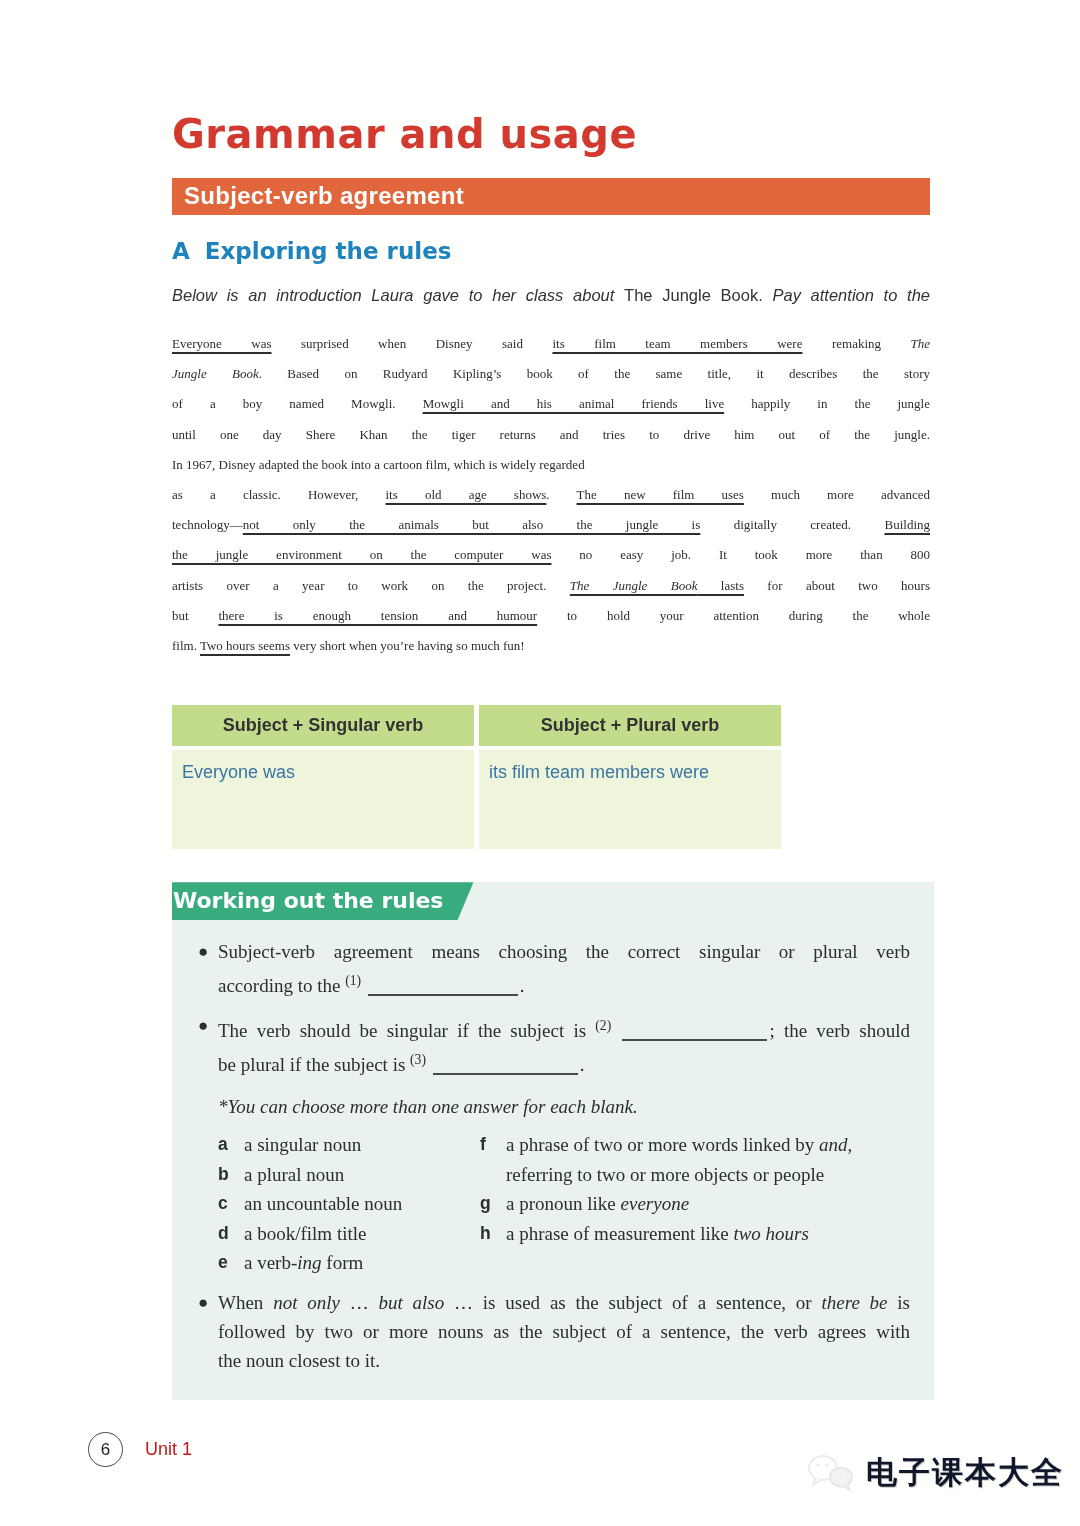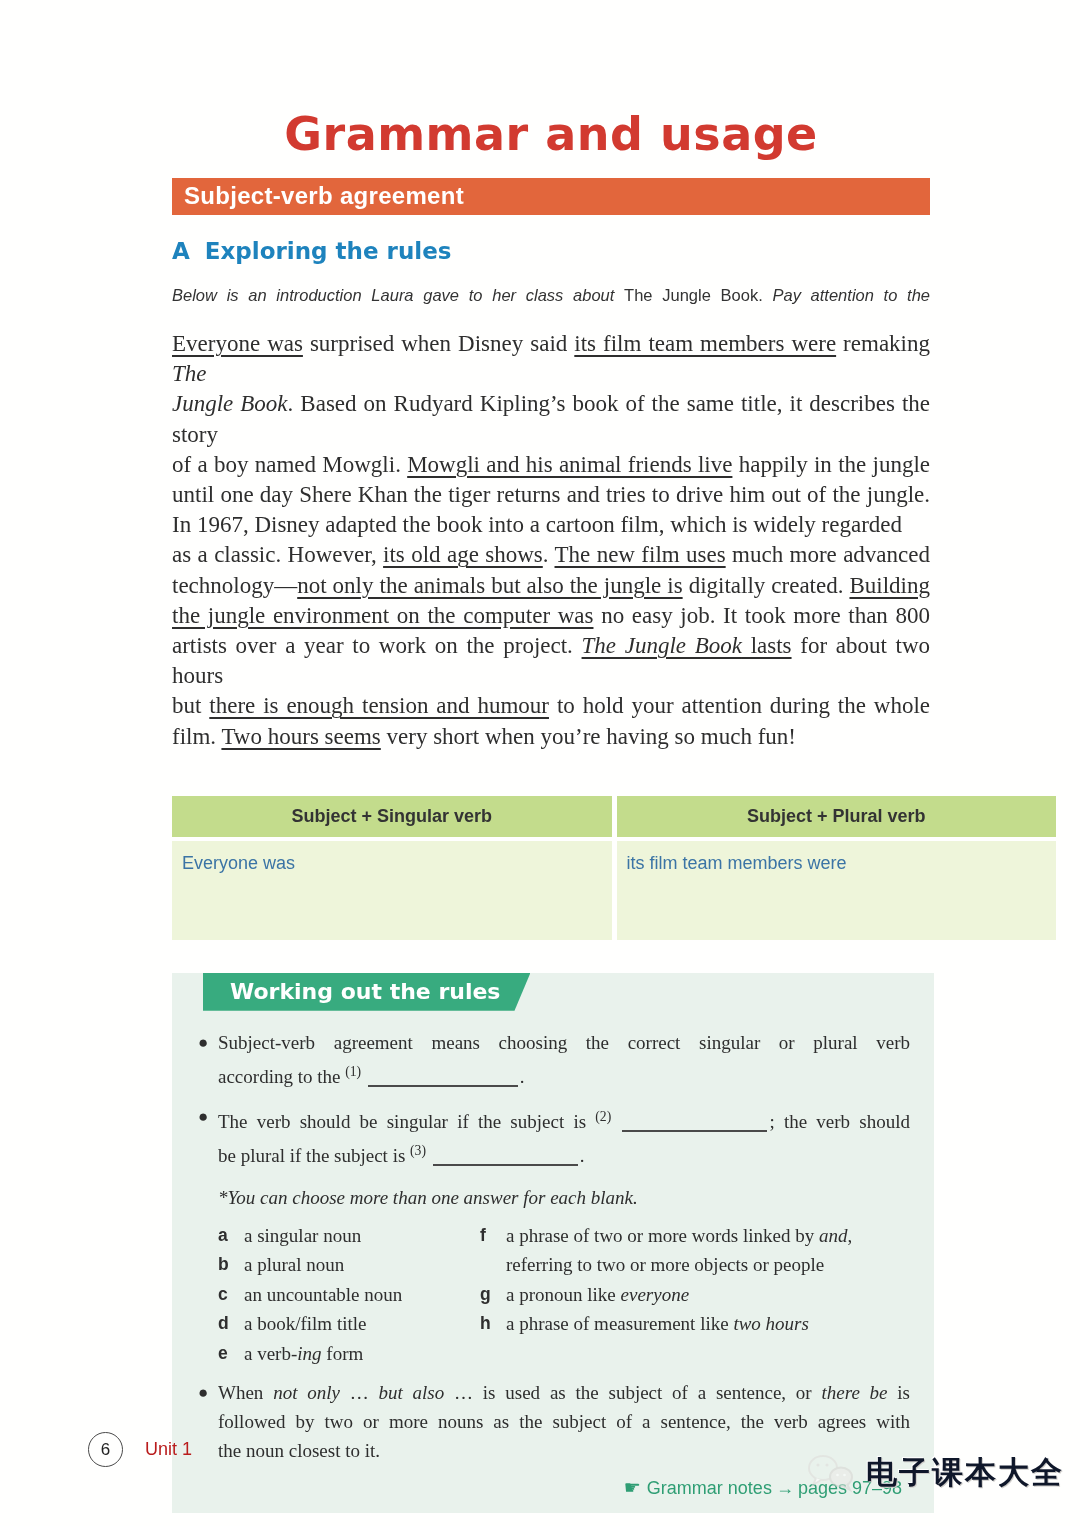--- a/index.html
+++ b/index.html
@@ -25,25 +25,24 @@
     color:var(--body-text);
   }
   .content{
     position:absolute;
     left:172px;top:112px;
     width:758px;
   }
   .page-title{
     font-family:"DejaVu Sans", sans-serif;
     font-weight:bold;
-    font-size:46px;
+    font-size:40px;
     letter-spacing:0.5px;
     color:var(--accent-red);
     line-height:44px;
-    text-align:center;
   }
   .banner{
     margin-top:22px;
     height:37px;
     background:var(--accent-orange);
     color:#ffffff;
     font-family:Liberation Sans, sans-serif;
     font-weight:bold;
     font-size:24px;
     line-height:36px;
@@ -61,39 +60,39 @@
   .sec-letter{margin-right:15px;}
   .intro{
     margin-top:15px;
     font-family:"Liberation Sans", sans-serif;
     font-size:16.5px;
     line-height:29px;
     color:#333;
   }
   .passage{
     margin-top:19px;
-    font-size:23px;
+    font-size:13px;
     line-height:30.2px;
   }
   .tline{min-height:1em;}
   .tline.just{text-align:justify;text-align-last:justify;}
   .it{font-style:italic;}
   .ul{text-decoration:underline;text-underline-offset:4px;text-decoration-thickness:1.5px;}
   .sup{font-size:0.72em;vertical-align:7px;letter-spacing:0;}
   .blank{
     display:inline-block;
     border-bottom:2px solid #4a4a4a;
     height:0.85em;
     transform:translateY(4px);
     margin:0 2px;
   }
   
   .svtable{
     margin-top:44px;
-    width:884px;
+    width:609px;
     display:grid;
     grid-template-columns:1fr 1fr;
     column-gap:5px;
     row-gap:4px;
     font-family:"Liberation Sans", sans-serif;
   }
   .svtable .th{
     background:var(--table-header-bg);
     height:41px;
     display:flex;align-items:center;justify-content:center;
@@ -118,23 +117,22 @@
   }
   .badge{
     position:absolute;
     top:0;left:0;
     background:var(--badge-green);
     color:#ffffff;
     font-family:"DejaVu Sans", sans-serif;
     font-weight:bold;
     font-size:22px;
     line-height:38px;
-    padding:0 30px 0 27px;
+    padding:0 30px 0 1px;
     clip-path:polygon(0 0,100% 0,calc(100% - 16px) 100%,0 100%);
-    margin-left:31px;
   }
   .bullet{
     display:flex;
     font-size:19px;
     line-height:29px;
     margin-bottom:11px;
   }
   .bullet-dot{
     width:30px;
     padding-left:10px;
@@ -306,23 +304,20 @@
 
       <div class="bullet">
         <span class="bullet-dot">●</span>
         <div class="bullet-body">
             <div class="tline just"><span>When </span><span class="it">not only</span><span> … </span><span class="it">but also</span><span> … is used as the subject of a sentence, or </span><span class="it">there be</span><span> is</span></div>
             <div class="tline just"><span>followed by two or more nouns as the subject of a sentence, the verb agrees with</span></div>
             <div class="tline"><span>the noun closest to it.</span></div>
           </div>
       </div>
 
-      <div class="link-row">
-        <span class="hand">☛</span><span>Grammar notes</span><span class="arrow">→</span><span>pages 97–98</span>
-      </div>
     </div>
   </div>
 
   <div class="footer">
     <div class="page-circle">6</div>
     <div class="unit-label">Unit 1</div>
   </div>
 
   <div class="watermark">
     <svg width="52" height="42" viewBox="0 0 52 42">

